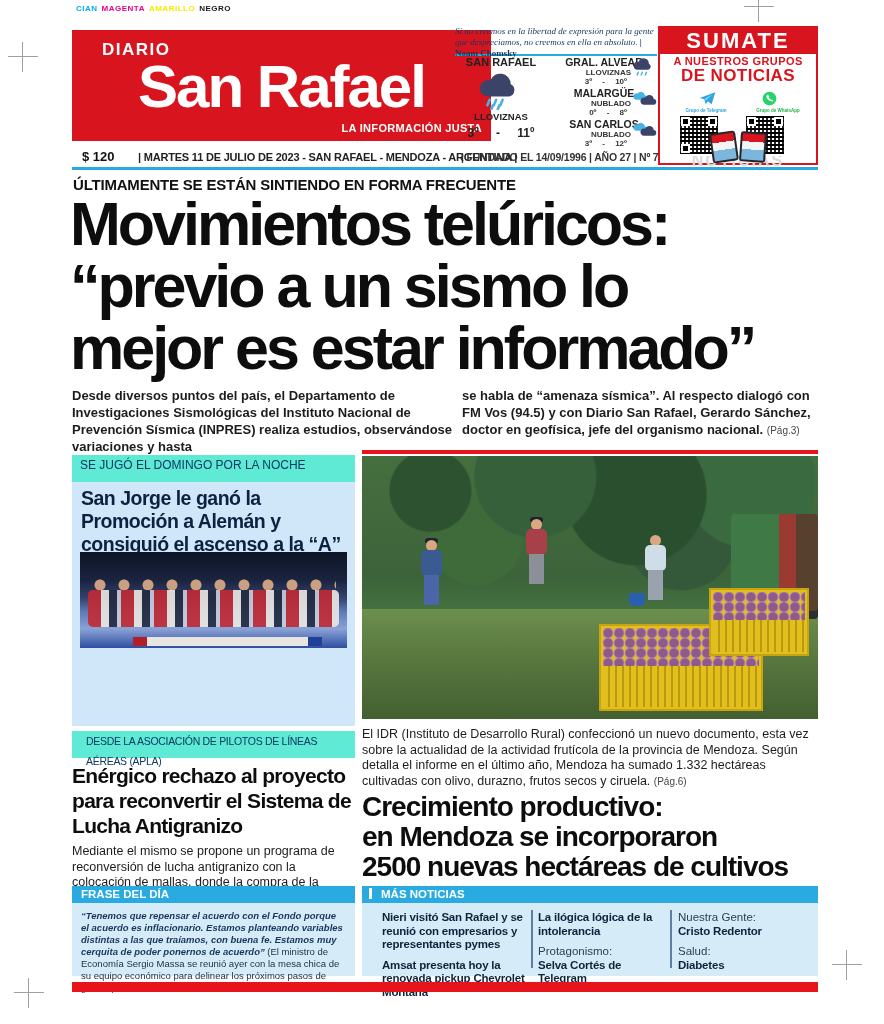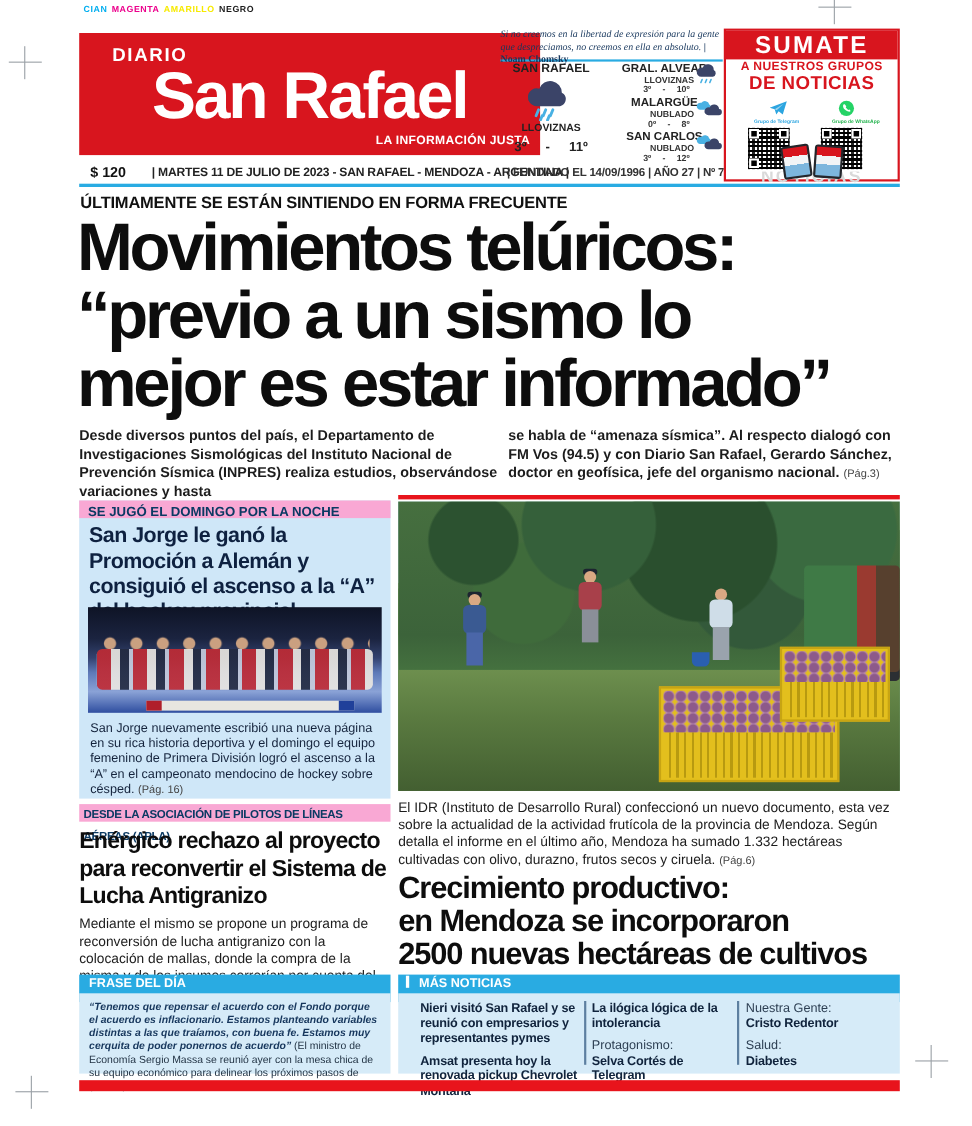--- a/index.html
+++ b/index.html
@@ -72,35 +72,35 @@
 
   
   .kicker{position:absolute;left:73px;top:176px;font-size:15px;font-weight:bold;letter-spacing:-.2px;}
   .headline{position:absolute;left:70px;top:193px;width:740px;font-size:61px;font-weight:bold;
             line-height:62px;letter-spacing:-3px;color:#0d0d0d;}
   .lead1{position:absolute;left:72px;top:387px;width:382px;font-size:13px;line-height:17px;font-weight:bold;color:#1c1c1c;}
   .lead2{position:absolute;left:462px;top:387px;width:356px;font-size:13px;line-height:17px;font-weight:bold;color:#1c1c1c;}
   .pgref{font-weight:normal;font-size:10px;color:#444;}
 
   
-  .bluebar{background:#f9a8d4;color:#0b3a63;font-weight:bold;line-height:20px;height:16px;padding-left:8px;}
+  .bluebar{background:#5eead4;color:#0b3a63;font-weight:normal;line-height:20px;height:27px;padding-left:8px;}
   .hockey{position:absolute;left:72px;top:455px;width:283px;height:271px;background:#cfe7f8;}
   .hockey .bluebar{font-size:12px;}
   .h-head{padding:5px 9px 4px 9px;font-size:19.5px;line-height:23px;font-weight:bold;color:#0e2140;letter-spacing:-.5px;}
   .h-photo{position:absolute;left:8px;top:97px;width:267px;height:96px;overflow:hidden;
            background:linear-gradient(180deg,#0e1426 0%,#1b2440 30%,#33426f 48%,#5d79b8 62%,#8aa2d6 80%,#2f4ea0 100%);}
   .h-photo .heads{position:absolute;left:4%;top:26%;width:92%;height:16px;
       background-image:radial-gradient(circle at 9px 8px,#caa080 5px,transparent 6px);background-size:24px 16px;}
   .h-photo .torsos{position:absolute;left:3%;top:40%;width:94%;height:38%;border-radius:5px;opacity:.9;
       background:repeating-linear-gradient(90deg,#c22a33 0 13px,#ece8e2 13px 21px,#232a40 21px 29px,#c8cede 29px 33px);}
   .h-photo .banner{position:absolute;left:20%;bottom:2px;width:60%;height:9px;background:#e8e6e0;border-left:14px solid #b01f2a;border-right:14px solid #20409a;}
   .h-cap{position:absolute;left:10px;top:200px;width:264px;font-size:11.5px;line-height:14px;color:#14233c;}
 
   .apla{position:absolute;left:72px;top:731px;width:283px;}
-  .apla .bluebar{font-size:10.5px;letter-spacing:-.3px;padding-left:4px;}
+  .apla .bluebar{font-size:10.5px;letter-spacing:-.3px;padding-left:14px;}
   .a-head{margin-top:5px;font-size:21px;line-height:25px;font-weight:bold;color:#0d0d0d;letter-spacing:-.7px;}
   .a-body{margin-top:6px;font-size:12.5px;line-height:15.5px;color:#1c1c1c;}
 
   
   .redrule{position:absolute;left:362px;top:450px;width:456px;height:4px;background:#e8141c;}
   .f-photo{position:absolute;left:362px;top:456px;width:456px;height:263px;overflow:hidden;background:#4a7a42;}
   .fp-sky{position:absolute;left:0;top:0;width:34%;height:30%;background:linear-gradient(180deg,#9fd0ec,#cfe9f6);}
   .fp-sky2{position:absolute;left:30%;top:0;width:70%;height:10%;background:linear-gradient(180deg,#bcdcef,#9cc48e);}
   .fp-foliage{position:absolute;left:0;top:0;width:100%;height:66%;
       background:radial-gradient(circle at 15% 20%,#2c5230 0 40px,transparent 42px),
@@ -303,24 +303,20 @@
   </div>
 
   <div class="hockey">
     <div class="bluebar">SE JUGÓ EL DOMINGO POR LA NOCHE</div>
     <div class="h-head">San Jorge le ganó la Promoción a Alemán y consiguió el ascenso a la “A” del hockey provincial</div>
     <div class="h-photo">
       <div class="heads"></div>
         <div class="torsos"></div>
         <div class="banner"></div>
     </div>
-    <div class="h-cap">
-      <span>San Jorge nuevamente escribió una nueva página en su rica historia deportiva y el domingo el equipo femenino de Primera División logró el ascenso a la “A” en el campeonato mendocino de hockey sobre césped.</span>
-      <span class="pgref">(Pág. 16)</span>
-    </div>
   </div>
 
   <div class="apla">
     <div class="bluebar">DESDE LA ASOCIACIÓN DE PILOTOS DE LÍNEAS AÉREAS (APLA)</div>
     <div class="a-head">Enérgico rechazo al proyecto para reconvertir el Sistema de Lucha Antigranizo</div>
     <div class="a-body">
       <span>Mediante el mismo se propone un programa de reconversión de lucha antigranizo con la colocación de mallas, donde la compra de la misma y de los insumos correrían por cuenta del Estado.</span>
       <span class="pgref">(Pág. 3)</span>
     </div>
   </div>

